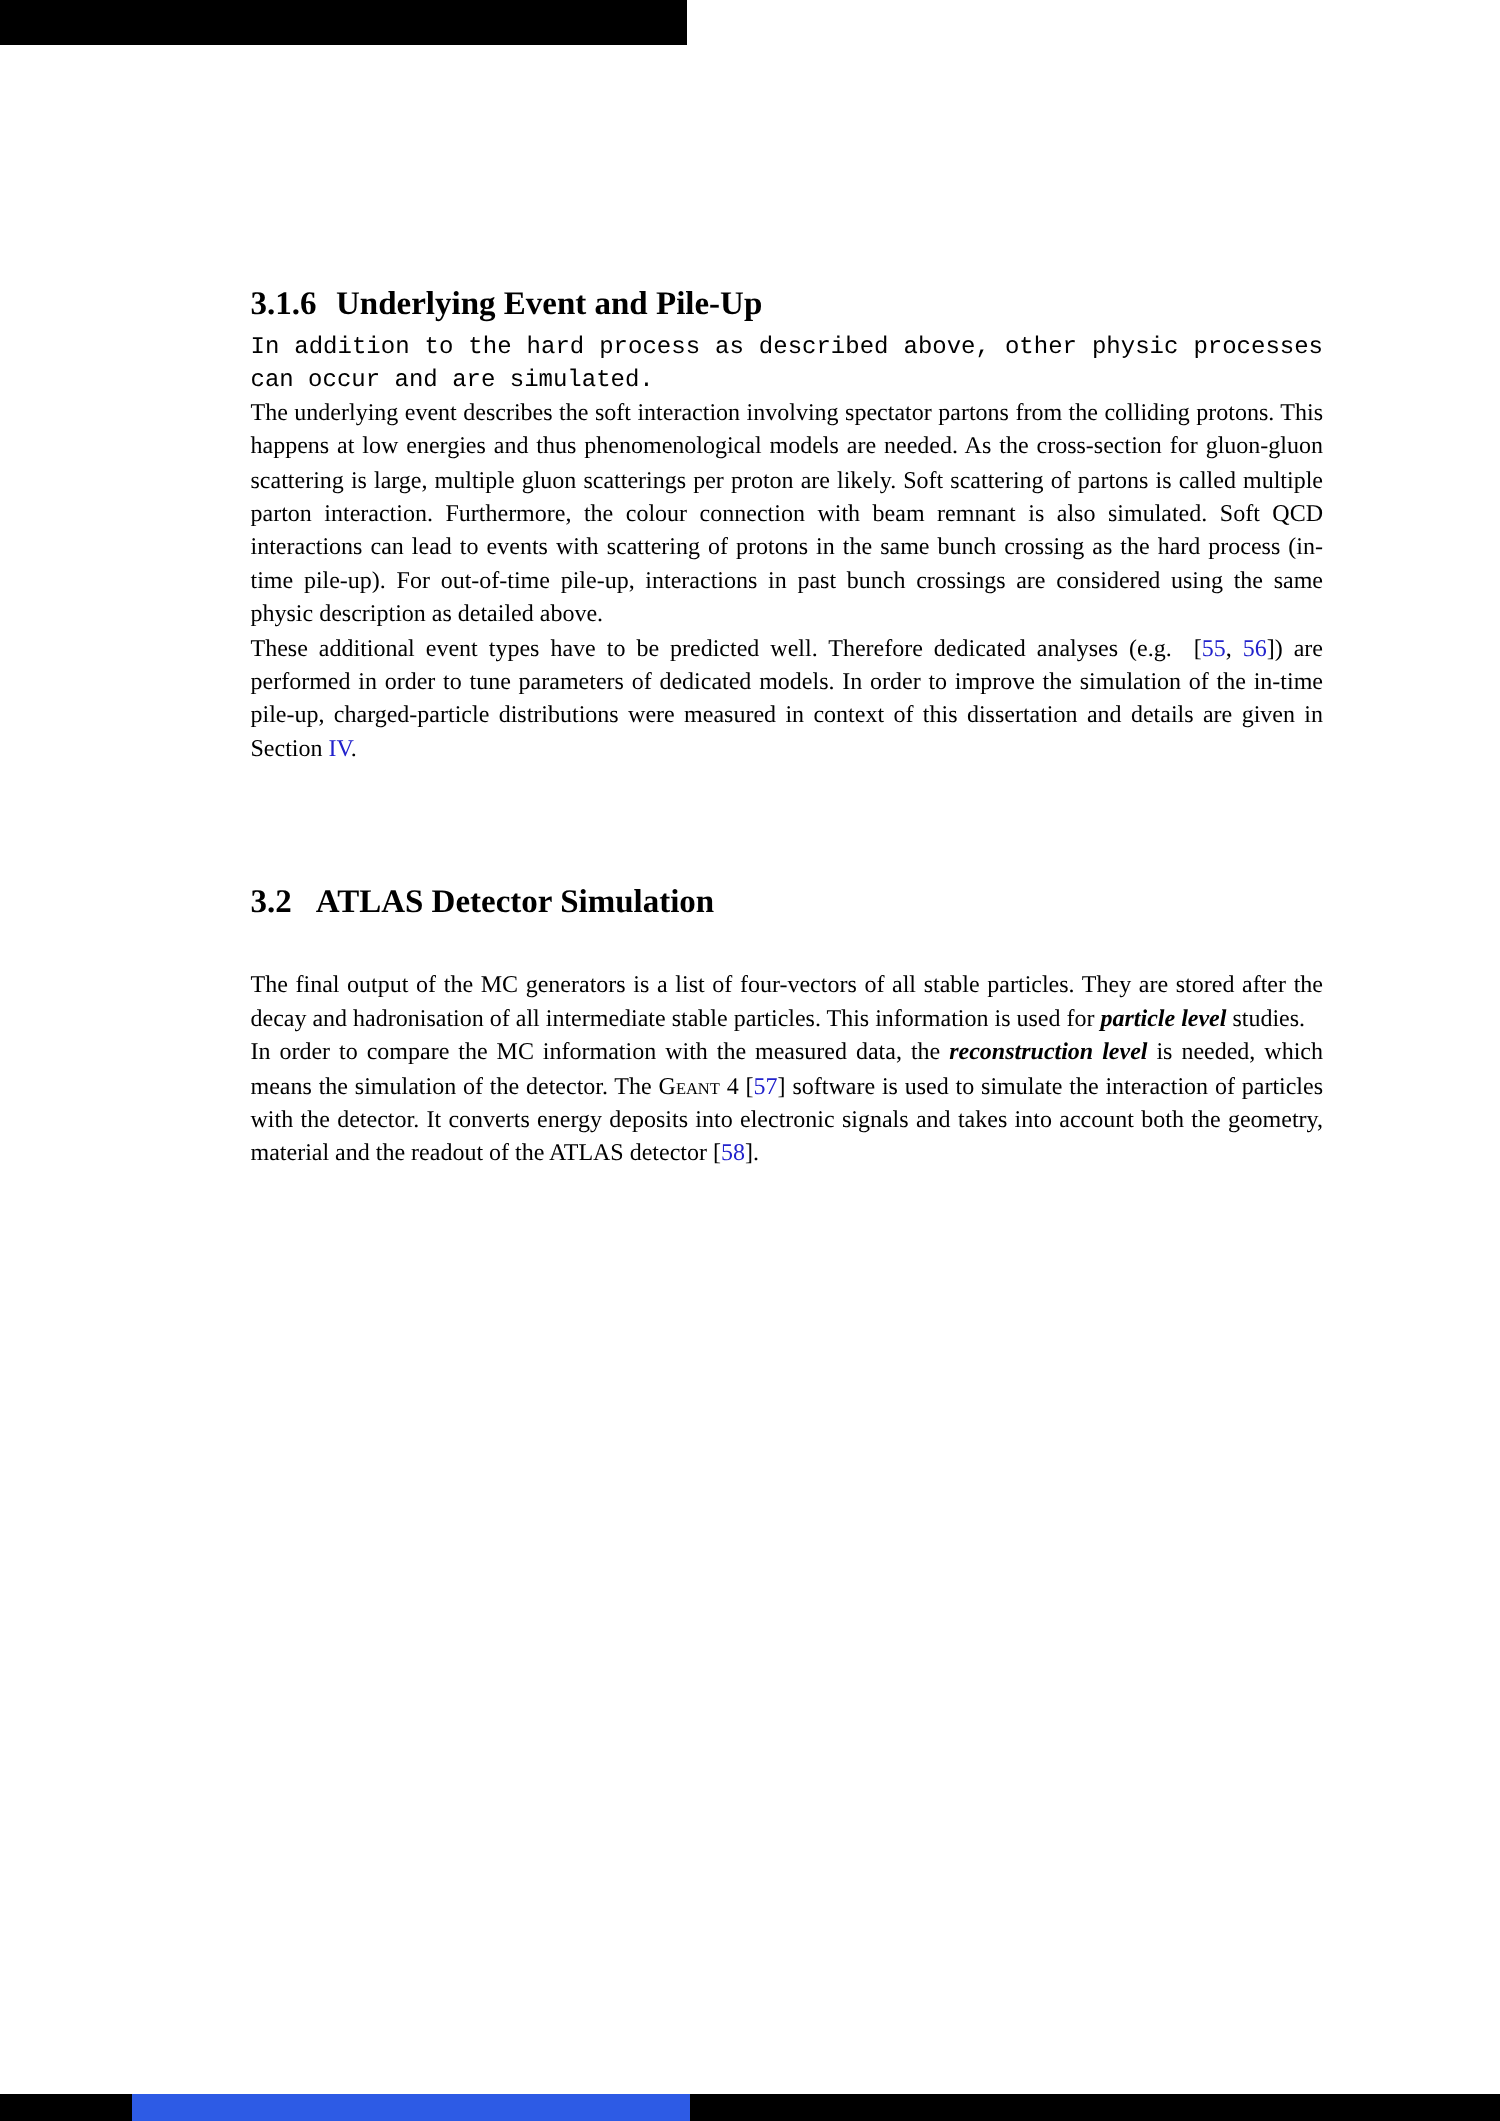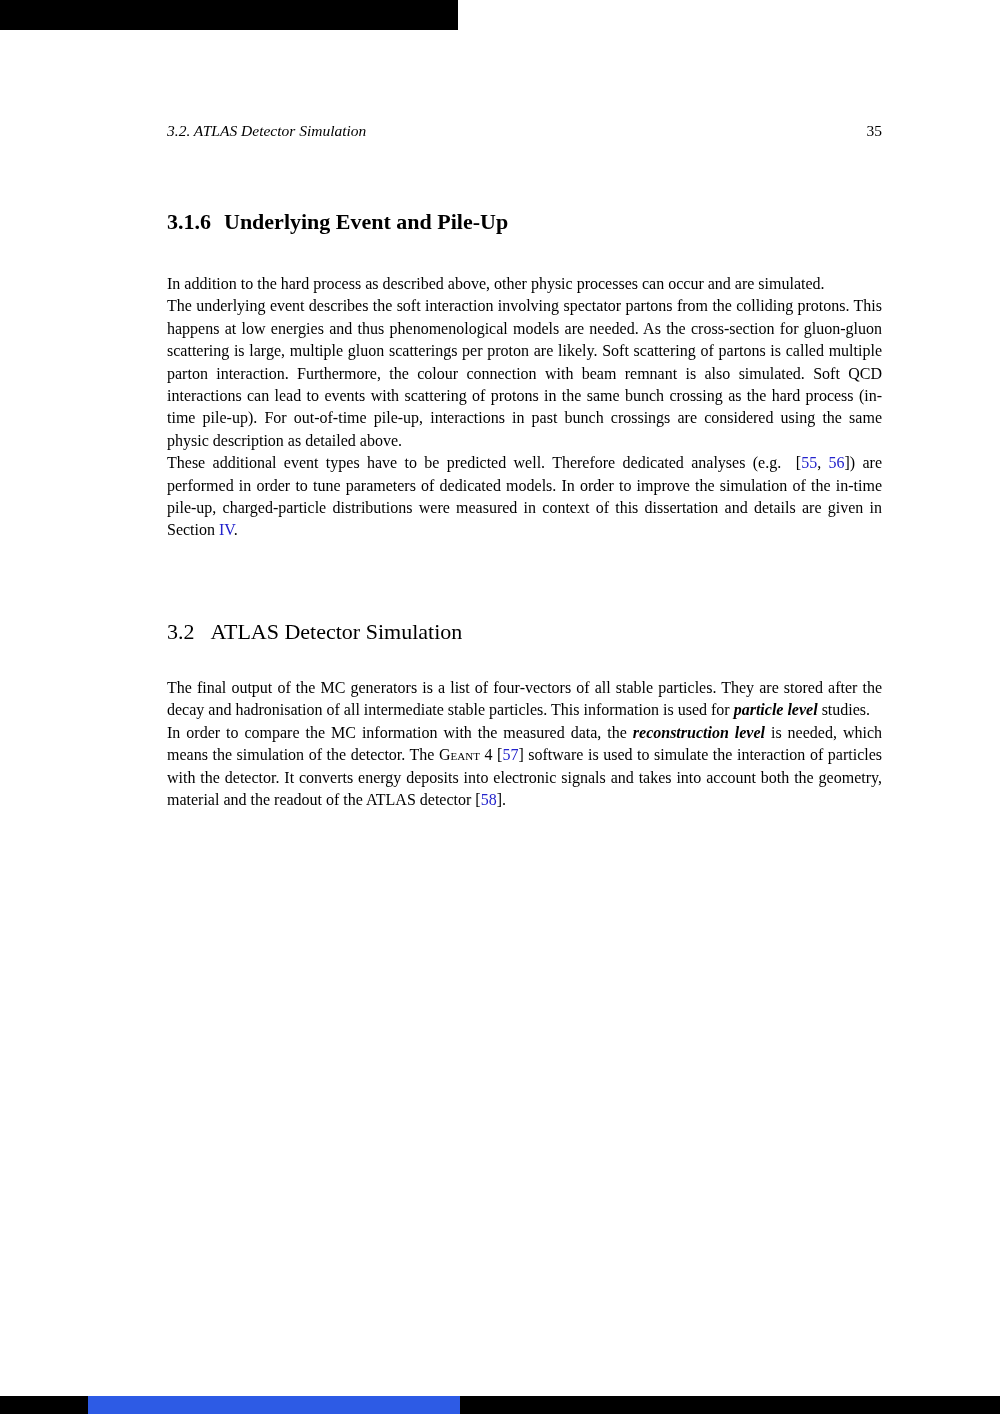--- a/index.html
+++ b/index.html
@@ -42,52 +42,48 @@
   .page-number { font-style: normal; }
 
   .subsection {
     margin-top: 70px;
     font-size: 22px; line-height: 22px; font-weight: bold;
   }
   .subsection .h-num { margin-right: 13px; }
 
   .section {
     margin-top: 76px;
-    font-size: 22px; line-height: 27px; font-weight: normal;
+    font-size: 22px; line-height: 27px; font-weight: bold;
   }
   .section .h-num { margin-right: 16px; }
 
   .par {
     font-size: 16px; line-height: 22.4px;
     text-align: justify;
   }
-  .par.first { margin-top: 40px; }
+  .par.first { margin-top: 7px; font-family: Liberation Mono, monospace; }
   .par.section-first { margin-top: 32px; }
 
   .cite {
     color: var(--link, #2222cc);
     text-decoration: none;
     cursor: pointer;
   }
   .emph { font-style: italic; font-weight: bold; }
   .sc { font-variant: small-caps; }
 </style>
 </head>
 <body>
 
 <div class="screen">
 
   <div class="top-bar"></div>
 
   <div class="content">
 
-    <div class="running-header">
-      <span class="run-title">3.2. ATLAS Detector Simulation</span>
-      <span class="page-number">35</span>
-    </div>
 
     <h3 class="subsection"><span class="h-num">3.1.6</span><span>Underlying Event and Pile-Up</span></h3>
 
     <p class="par first">In addition to the hard process as described above, other physic processes can occur and are simulated.</p>
 
     <p class="par">The underlying event describes the soft interaction involving spectator partons from the colliding protons. This happens at low energies and thus phenomenological models are needed. As the cross-section for gluon-gluon scattering is large, multiple gluon scatterings per proton are likely. Soft scattering of partons is called multiple parton interaction. Furthermore, the colour connection with beam remnant is also simulated. Soft QCD interactions can lead to events with scattering of protons in the same bunch crossing as the hard process (in-time pile-up). For out-of-time pile-up, interactions in past bunch crossings are considered using the same physic description as detailed above.</p>
 
     <p class="par"><span>These additional event types have to be predicted well. Therefore dedicated analyses (e.g.&nbsp; [</span><a class="cite">55</a><span>, </span><a class="cite">56</a><span>]) are performed in order to tune parameters of dedicated models. In order to improve the simulation of the in-time pile-up, charged-particle distributions were measured in context of this dissertation and details are given in Section </span><a class="cite">IV</a><span>.</span></p>
 
     <h2 class="section"><span class="h-num">3.2</span><span>ATLAS Detector Simulation</span></h2>

